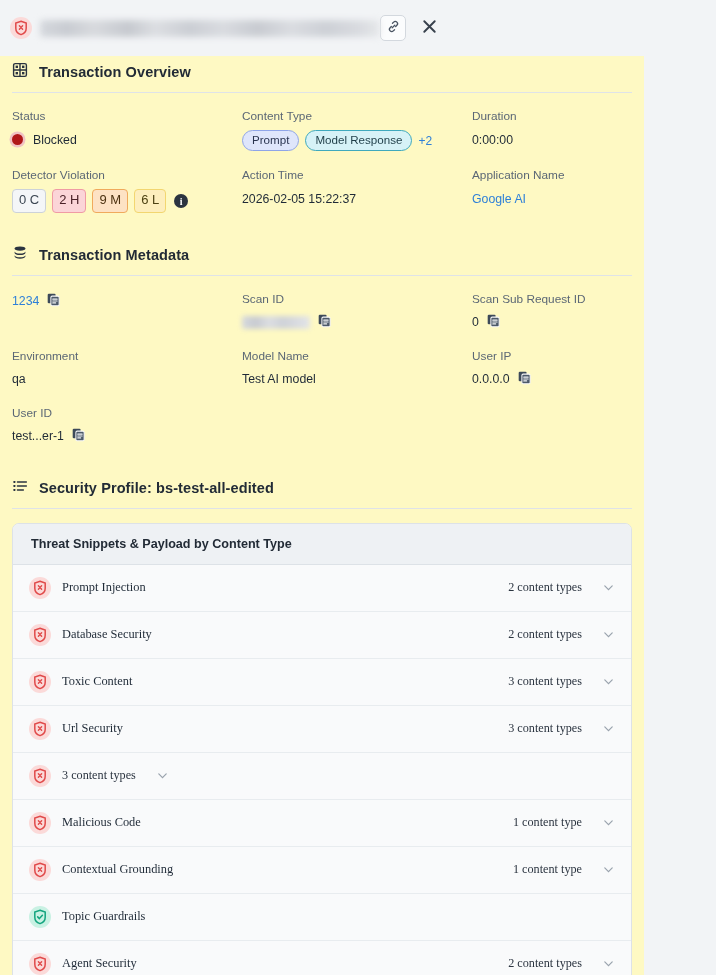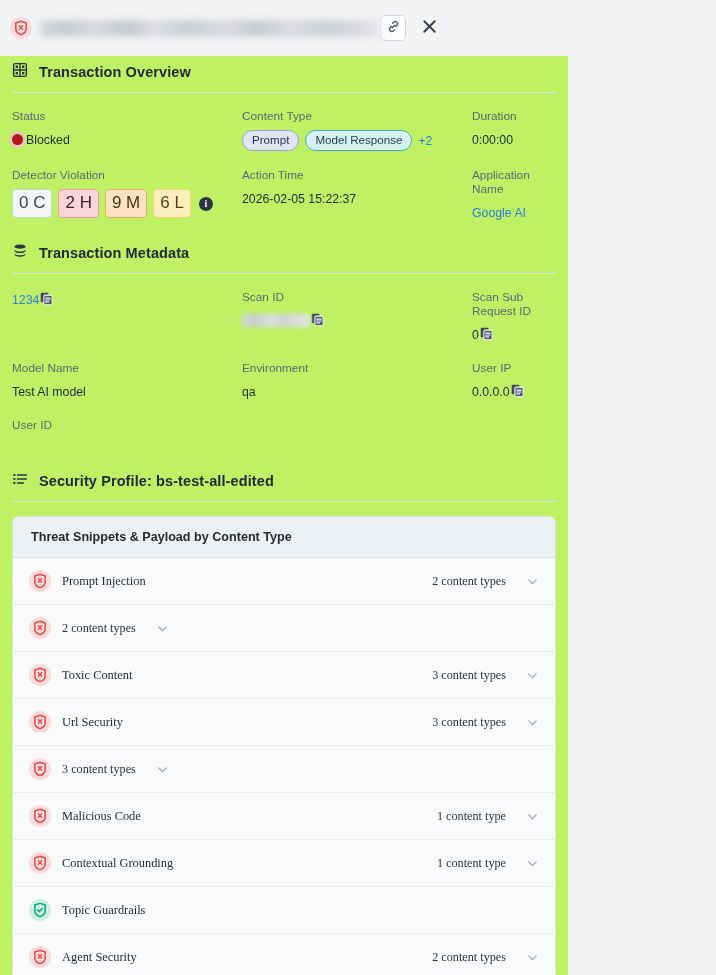--- a/index.html
+++ b/index.html
@@ -4,21 +4,21 @@
 <style>
   * { box-sizing: border-box; }
   html, body {
     margin: 0; padding: 0;
     width: 716px; height: 975px;
     background: #f2f4f6;
     font-family: "Liberation Sans", sans-serif;
     color: #1f2a37;
     overflow: hidden;
   }
-  .panel { width: 568px; height: 975px; position: relative; background: #bef264; }
+  .panel { width: 644px; height: 975px; position: relative; background: #fef9c3; }
 
   
   .header {
     height: 56px;
     display: flex;
     align-items: center;
     padding: 0 14px 0 10px;
     background: #f2f4f6;
   }
   .hdr-icon { flex: 0 0 auto; margin-right: 8px; display: flex; align-items: center; }
@@ -62,21 +62,21 @@
   .rule { height: 1px; background: #dfe3e8; width: 100%; }
 
   
   .grid {
     display: grid;
     grid-template-columns: 230px 230px 1fr;
     row-gap: 17px;
     padding: 16px 0 4px 0;
   }
   .field-label { font-size: 11.8px; color: #5b6775; margin-bottom: 7px; }
-  .field-value { font-size: 12.3px; color: #1f2a37; display: flex; align-items: center; min-height: 19px; }
+  .field-value { font-size: 12.3px; color: #1f2a37; display: flex; align-items: center; gap: 7px; min-height: 19px; }
   .link-blue { color: #2f80d8; }
 
   .redact-sm {
     display: inline-block;
     width: 68px; height: 13px;
     border-radius: 2px;
     background: linear-gradient(90deg,#d6d9de 0%,#c8cbd1 20%,#dcdee2 40%,#cfd2d8 60%,#d9dbe0 80%,#e3e5e8 100%);
     filter: blur(2.6px);
   }
 
@@ -97,21 +97,21 @@
     line-height: 1.25;
     white-space: nowrap;
   }
   .chip-prompt { background: #dfe6fb; border: 1px solid #8fa5e8; color: #2b3550; }
   .chip-model { background: #d6f2f7; border: 1px solid #3fa9bd; color: #1e3d47; }
   .chip-more { color: #2f80d8; font-size: 12px; }
 
   
   .sev { display: flex; align-items: center; gap: 6px; }
   .badge {
-    font-size: 17px;
+    font-size: 13px;
     border-radius: 4px;
     padding: 2px 6px 3px;
     border: 1px solid transparent;
     line-height: 1.25;
     white-space: nowrap;
   }
   .b-c { background: #f4f6f8; border-color: #ccd2d9; color: #3b4652; }
   .b-h { background: #fbd5d8; border-color: #f09ba4; color: #4a2128; }
   .b-m { background: #fde2c4; border-color: #f0aa5c; color: #4d3312; }
   .b-l { background: #fdeebd; border-color: #f2d670; color: #4d4212; }
@@ -249,21 +249,21 @@
       </div>
 
       <div>
         <div class="field-label">Application Name</div>
         <div class="field-value link-blue">Google AI</div>
       </div>
 
     </div>
   </div>
 
-  <div class="section" style="margin-top:11px;">
+  <div class="section" style="margin-top:22px;">
     <div class="section-head">
       <span>
         <svg width="16" height="16" viewBox="0 0 16 16">
           <ellipse cx="8" cy="3.6" rx="5.4" ry="2.1" fill="#2b3440"></ellipse>
           <path d="M2.6 6.4 C2.6 7.6 5 8.5 8 8.5 C11 8.5 13.4 7.6 13.4 6.4 L13.4 7.9 C13.4 9.1 11 10 8 10 C5 10 2.6 9.1 2.6 7.9 Z" fill="#2b3440"></path>
           <path d="M2.6 10.2 C2.6 11.4 5 12.3 8 12.3 C11 12.3 13.4 11.4 13.4 10.2 L13.4 11.6 C13.4 12.8 11 13.7 8 13.7 C5 13.7 2.6 12.8 2.6 11.6 Z" fill="#2b3440"></path>
         </svg>
       </span>
       <span class="section-title">Transaction Metadata</span>
     </div>
@@ -306,45 +306,55 @@
             <svg width="15" height="15" viewBox="0 0 16 16">
               <rect x="1.8" y="1.8" width="8.4" height="10.2" rx="1.2" fill="#3d4a59"></rect>
               <rect x="5.2" y="4.4" width="8.8" height="10.2" rx="1.4" fill="#4d5a6a" stroke="#f7f8f9" stroke-width="1.1"></rect>
               <path d="M7.2 7.6 H11.9 M7.2 9.6 H11.9 M7.2 11.6 H10.3" stroke="#f2f4f6" stroke-width="1.1" stroke-linecap="round"></path>
             </svg>
           </span>
         </div>
       </div>
 
       <div>
+        <div class="field-label">Environment</div>
+        <div class="field-value">qa</div>
+      </div>
+
+      <div>
         <div class="field-label">Model Name</div>
         <div class="field-value">Test AI model</div>
-      </div>
-
-      <div>
-        <div class="field-label">Environment</div>
-        <div class="field-value">qa</div>
       </div>
 
       <div>
         <div class="field-label">User IP</div>
         <div class="field-value">
           <span>0.0.0.0</span>
           <span>
             <svg width="15" height="15" viewBox="0 0 16 16">
               <rect x="1.8" y="1.8" width="8.4" height="10.2" rx="1.2" fill="#3d4a59"></rect>
               <rect x="5.2" y="4.4" width="8.8" height="10.2" rx="1.4" fill="#4d5a6a" stroke="#f7f8f9" stroke-width="1.1"></rect>
               <path d="M7.2 7.6 H11.9 M7.2 9.6 H11.9 M7.2 11.6 H10.3" stroke="#f2f4f6" stroke-width="1.1" stroke-linecap="round"></path>
             </svg>
           </span>
         </div>
       </div>
 
       <div>
         <div class="field-label">User ID</div>
+        <div class="field-value">
+          <span>test...er-1</span>
+          <span>
+            <svg width="15" height="15" viewBox="0 0 16 16">
+              <rect x="1.8" y="1.8" width="8.4" height="10.2" rx="1.2" fill="#3d4a59"></rect>
+              <rect x="5.2" y="4.4" width="8.8" height="10.2" rx="1.4" fill="#4d5a6a" stroke="#f7f8f9" stroke-width="1.1"></rect>
+              <path d="M7.2 7.6 H11.9 M7.2 9.6 H11.9 M7.2 11.6 H10.3" stroke="#f2f4f6" stroke-width="1.1" stroke-linecap="round"></path>
+            </svg>
+          </span>
+        </div>
       </div>
 
     </div>
   </div>
 
   <div class="section" style="margin-top:22px;">
     <div class="section-head">
       <span>
         <svg width="16" height="16" viewBox="0 0 16 16">
           <rect x="1.4" y="3" width="2" height="2" rx="0.4" fill="#2b3440"></rect>
@@ -378,20 +388,21 @@
           </span>
         </div>
         <div class="row">
           <span class="row-icon">
             <svg width="22" height="22" viewBox="0 0 22 22">
               <circle cx="11" cy="11" r="11" fill="#fbdad9"></circle>
               <path d="M11 4.2 L16.2 6.1 V11.2 C16.2 14.2 13.9 16.7 11 17.6 C8.1 16.7 5.8 14.2 5.8 11.2 V6.1 Z" fill="none" stroke="#e04a4a" stroke-width="1.5"></path>
               <path d="M9.4 8.8 L12.6 12.2 M12.6 8.8 L9.4 12.2" stroke="#e04a4a" stroke-width="1.4" stroke-linecap="round"></path>
             </svg>
           </span>
+          <span class="row-label">Database Security</span>
           <span class="row-count">2 content types</span>
           <span class="chev">
             <svg width="13" height="13" viewBox="0 0 14 14">
               <path d="M3 5.3 L7 9.3 L11 5.3" fill="none" stroke="#9aa3ad" stroke-width="1.3" stroke-linecap="round"></path>
             </svg>
           </span>
         </div>
         <div class="row">
           <span class="row-icon">
             <svg width="22" height="22" viewBox="0 0 22 22">

